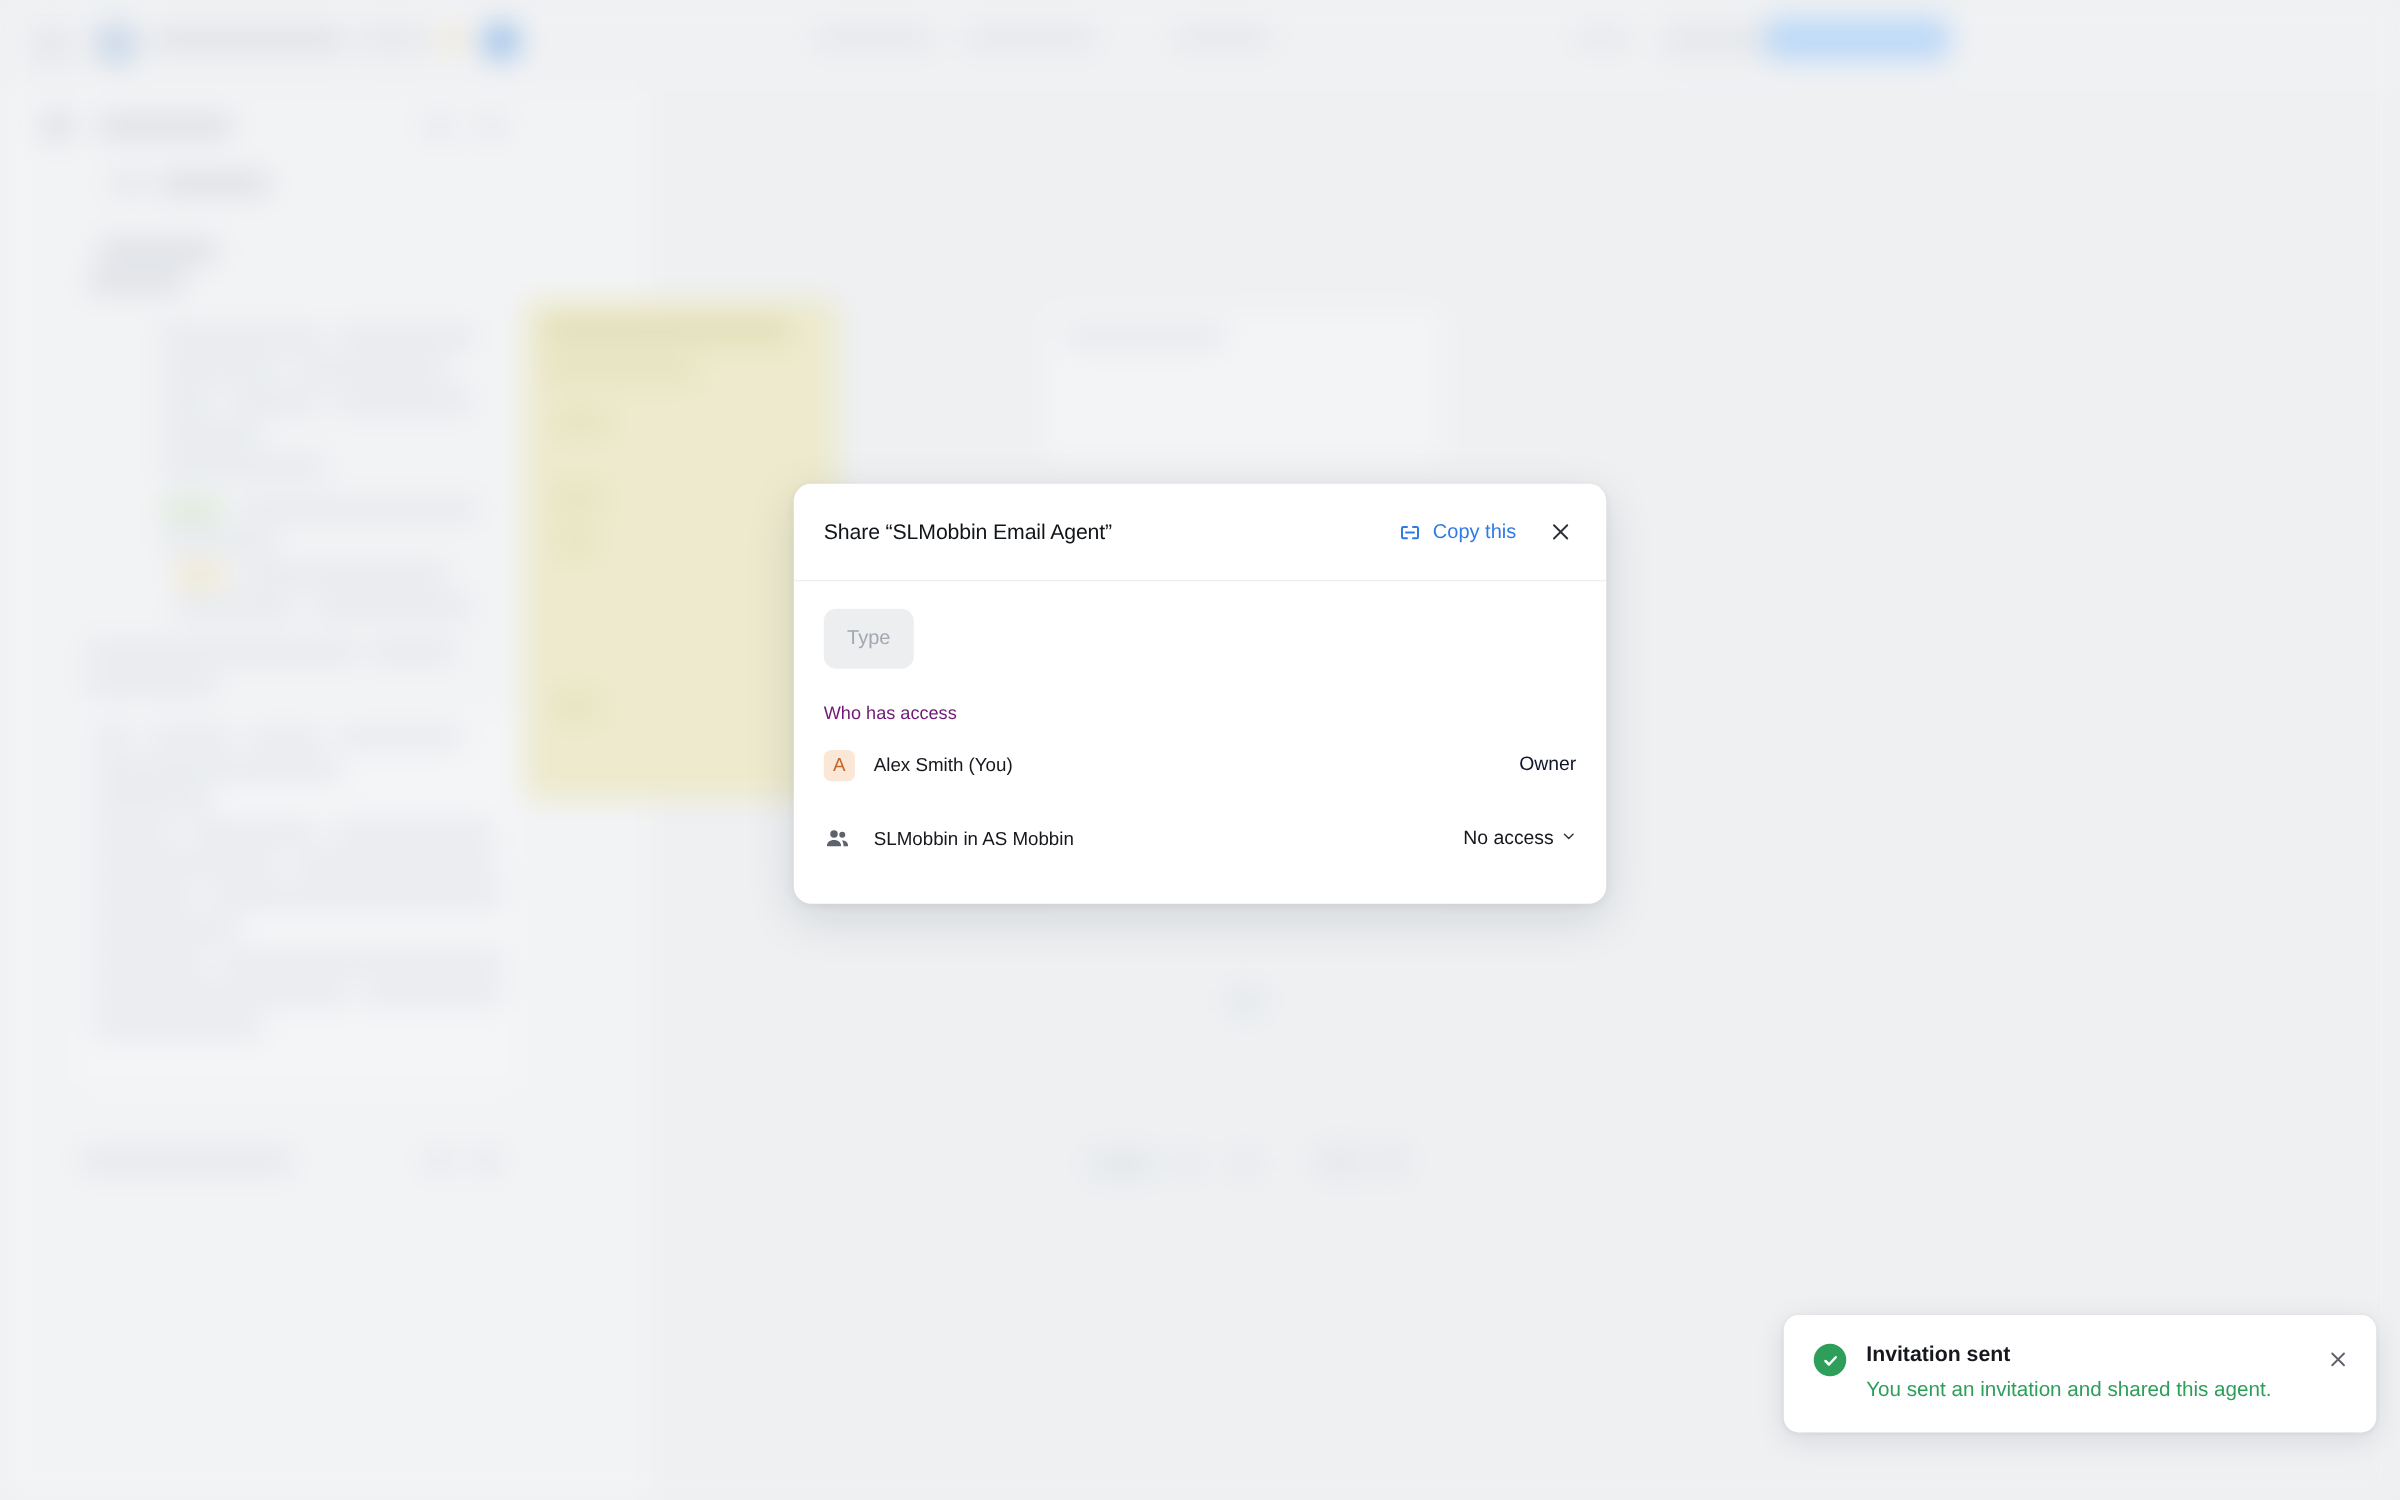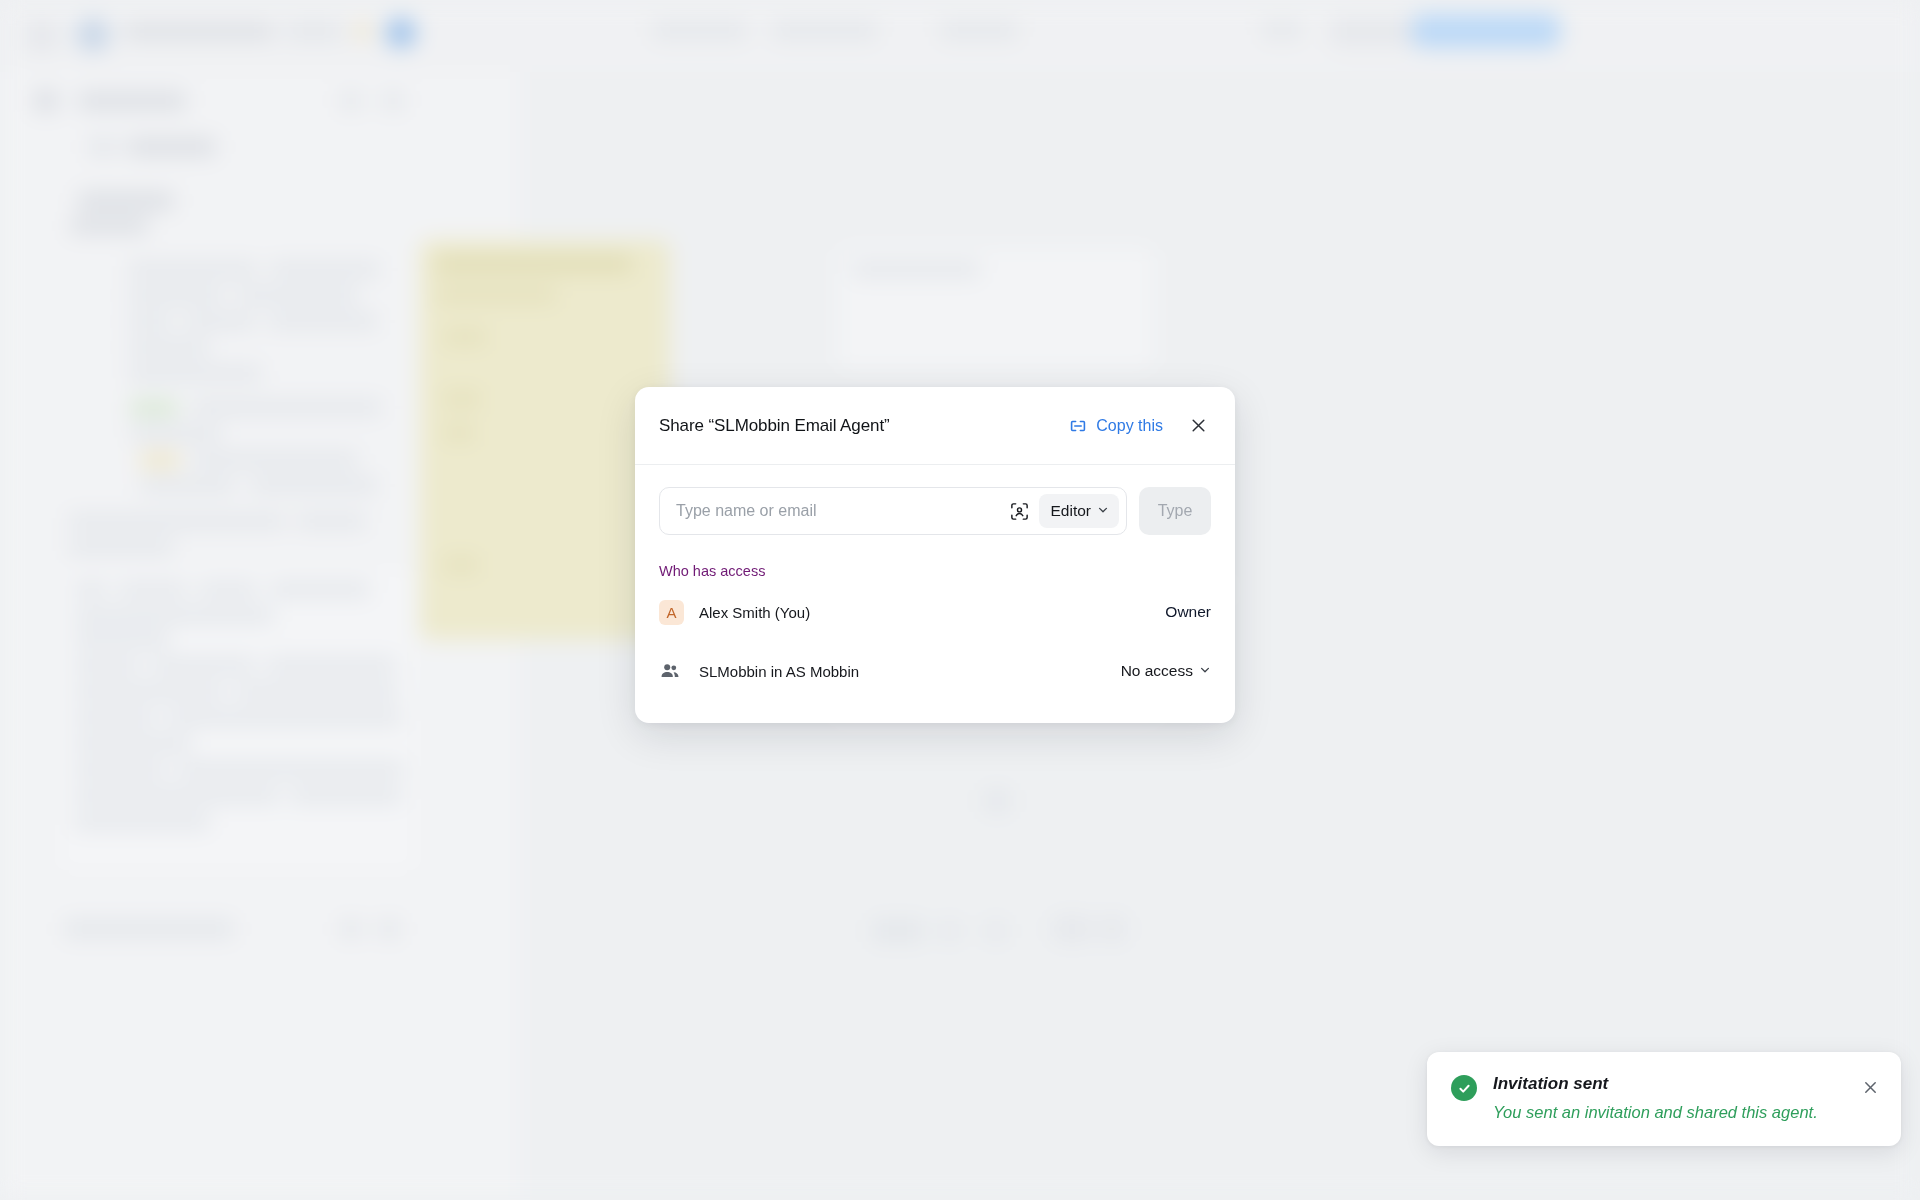--- a/index.html
+++ b/index.html
@@ -61,21 +61,21 @@
     left: 0; top: 72px;
     width: 520px; height: 1128px;
     background: #f2f3f5;
   }
 
   
   #share-modal {
     position: absolute;
     left: 635px;
     top: 387px;
-    width: 600px;
+    width: 650px;
     background: #ffffff;
     border-radius: 14px;
     box-shadow: 0 12px 40px rgba(16,24,40,0.12), 0 2px 8px rgba(16,24,40,0.06);
     z-index: 50;
   }
   .modal-header {
     height: 78px;
     display: flex;
     align-items: center;
     padding: 0 24px 0 24px;
@@ -266,21 +266,21 @@
   .toast-check {
     width: 26px; height: 26px;
     border-radius: 50%;
     background: #2e9e5b;
     display: flex;
     align-items: center;
     justify-content: center;
     flex-shrink: 0;
     margin-top: 1px;
   }
-  .toast-body { flex: 1; font-style: italic; }
+  .toast-body { flex: 1; }
   .toast-title {
     font-size: 17px;
     color: #16181d;
     font-weight: bold;
     margin-bottom: 7px;
   }
   .toast-msg {
     font-size: 16.5px;
     color: #2e9e5b;
     line-height: 1.38;
@@ -410,41 +410,20 @@
     <div class="close-btn">
       <svg width="17" height="17" viewBox="0 0 17 17" fill="none" stroke="#2b2f36" stroke-width="1.5" stroke-linecap="round">
         <path d="M3.2 3.2 L13.8 13.8 M13.8 3.2 L3.2 13.8"></path>
       </svg>
     </div>
   </div>
 
   <div class="modal-body">
 
     <div class="invite-row">
-      <div class="invite-field">
-        <input class="invite-input" type="text" placeholder="Type name or email" style="">
-        <div class="scan-icon">
-          <svg width="21" height="21" viewBox="0 0 22 22" fill="none" stroke="#16181d" stroke-width="1.5" stroke-linecap="round" stroke-linejoin="round">
-            <path d="M3 7V4.6A1.6 1.6 0 0 1 4.6 3H7"></path>
-            <path d="M15 3h2.4A1.6 1.6 0 0 1 19 4.6V7"></path>
-            <path d="M19 15v2.4a1.6 1.6 0 0 1-1.6 1.6H15"></path>
-            <path d="M7 19H4.6A1.6 1.6 0 0 1 3 17.4V15"></path>
-            <circle cx="11" cy="9.3" r="2.1"></circle>
-            <path d="M7.5 15.4c.7-1.6 2-2.4 3.5-2.4s2.8.8 3.5 2.4"></path>
-          </svg>
-        </div>
-        <div class="role-pill">
-          <span>Editor</span>
-          <span>
-            <svg width="12" height="12" viewBox="0 0 12 12" fill="none" stroke="#3a3f47" stroke-width="1.3" stroke-linecap="round" stroke-linejoin="round">
-              <path d="M2.6 4.4 6 7.8l3.4-3.4"></path>
-            </svg>
-          </span>
-        </div>
-      </div>
       <button class="share-btn">Type</button>
     </div>
 
     <div class="section-label">Who has access</div>
 
     <div class="access-row">
       <div class="lead">
         <div class="avatar">A</div>
       </div>
       <div class="access-name">Alex Smith (You)</div>

